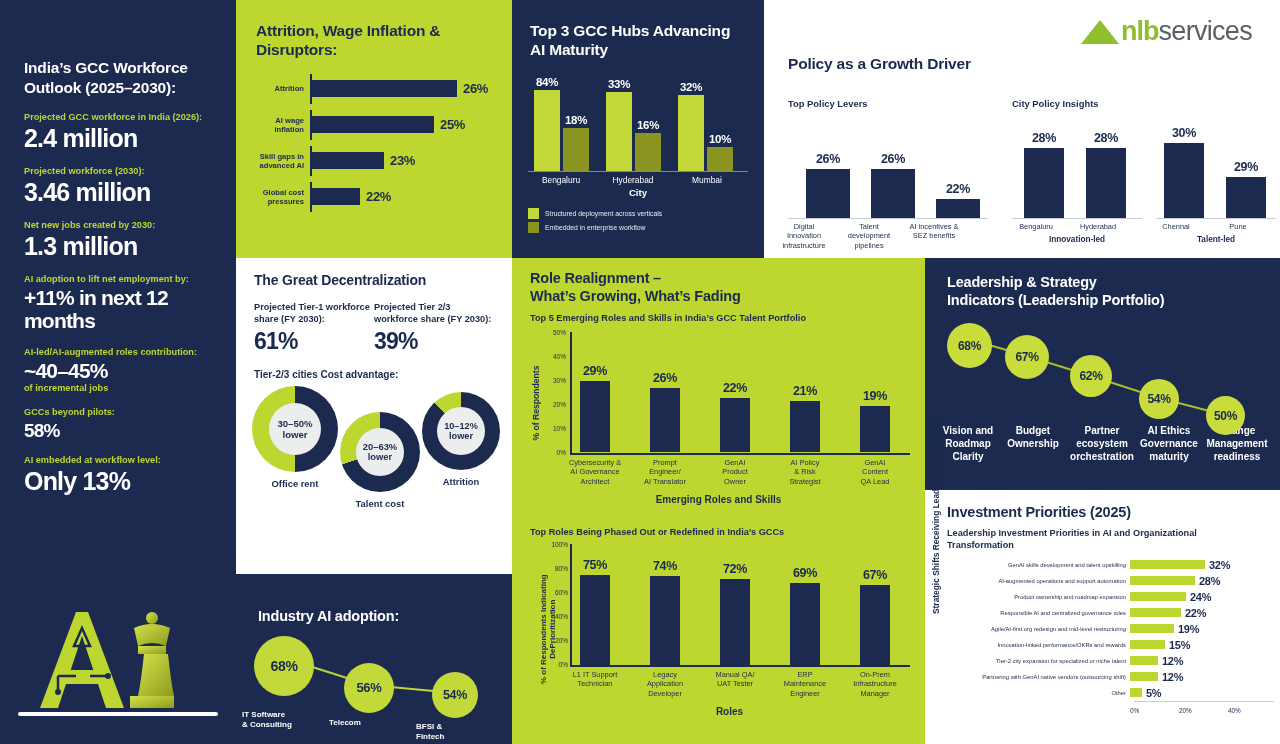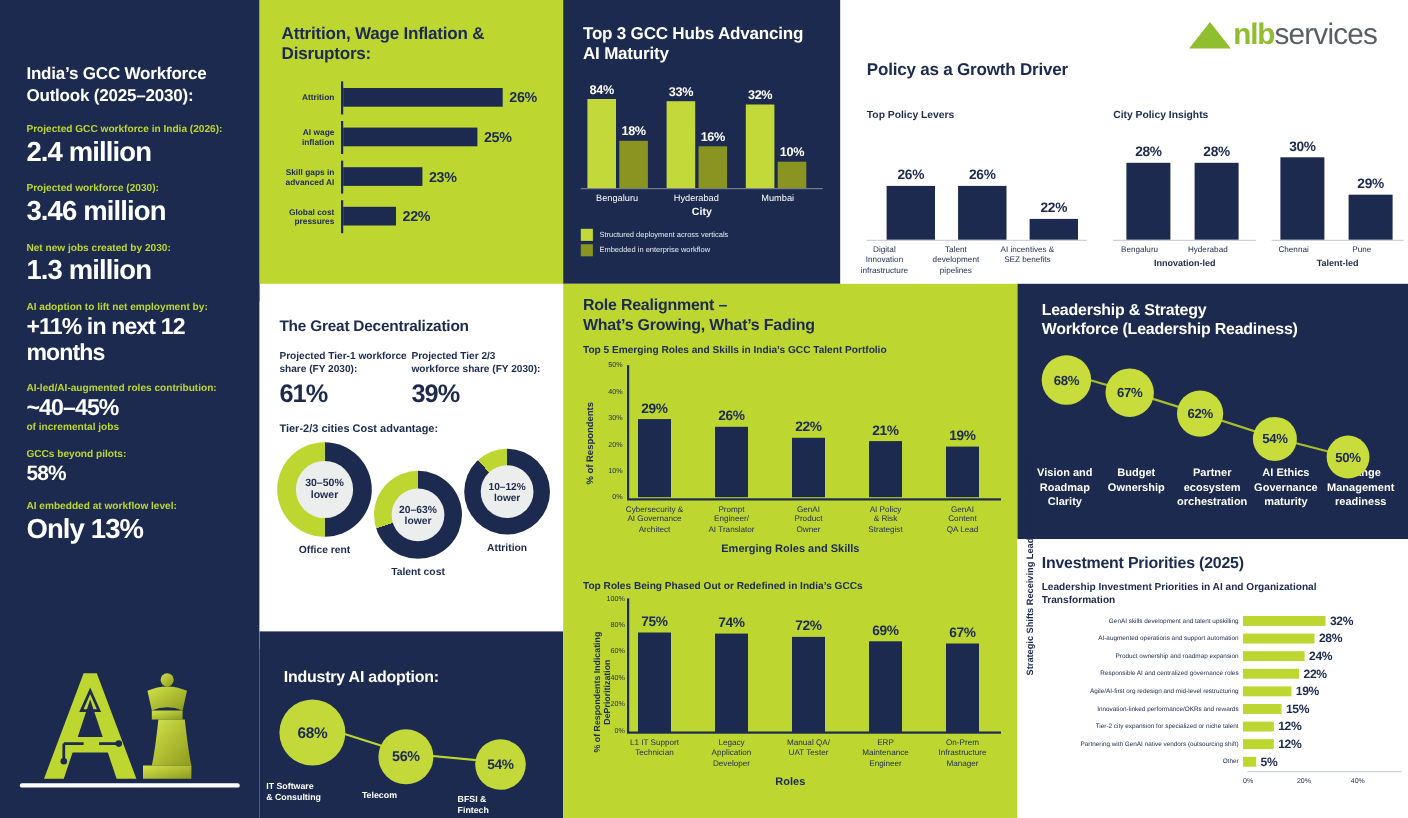--- a/index.html
+++ b/index.html
@@ -71,21 +71,21 @@
   #policy-panel .sec-title-navy { padding:55px 0 0 24px; }
   .sub-head { color:#1b2a4e; font-weight:bold; font-size:9.4px; }
   .vbar-plot { position:relative; }
   .vbar { position:absolute; bottom:0; background:#1b2a4e; }
   .vbar .vlab { position:absolute; bottom:100%; left:50%; transform:translateX(-50%); margin-bottom:3px; font-size:12.5px; font-weight:bold; color:#1b2a4e; white-space:nowrap; letter-spacing:-0.3px; }
   .vbar-base { height:1px; background:#c7ccd6; }
   .vcat { position:absolute; text-align:center; font-size:7.4px; color:#1b2a4e; line-height:1.25; }
   .grp-title { position:absolute; text-align:center; font-size:8.2px; font-weight:bold; color:#1b2a4e; }
 
   
-  #decentralization-panel { left:236px; top:258px; width:276px; height:316px;margin-top:16px; }
+  #decentralization-panel { left:236px; top:258px; width:276px; height:316px; }
   #decentralization-panel .sec-title-navy { padding:14px 0 0 18px; font-size:14px; }
   .tier-row { display:flex; padding:0 18px; margin-top:12px; }
   .tier-col { width:50%; }
   .tier-col .t-lbl { color:#1b2a4e; font-size:9.2px; font-weight:bold; line-height:1.32; }
   .tier-col .t-val { color:#1b2a4e; font-size:23px; font-weight:bold; letter-spacing:-0.8px; margin-top:3px; }
   #cost-advantage-title { color:#1b2a4e; font-size:10px; font-weight:bold; padding:0 18px; margin-top:14px; }
   #donuts { position:relative; height:120px; margin-top:6px; }
   .donut-wrap { position:absolute; }
   .donut { position:relative; border-radius:50%; }
   .donut .hole { position:absolute; border-radius:50%; background:#eceded; display:flex; flex-direction:column; align-items:center; justify-content:center; }
@@ -534,26 +534,26 @@
         <div>ERP</div>
         <div>Maintenance</div>
         <div>Engineer</div>
       </div>
       <div class="vcat" style="left:324px;top:126px;width:78px">
         <div>On-Prem</div>
         <div>Infrastructure</div>
         <div>Manager</div>
       </div>
     </div>
-    <div class="x-axis-title" style="top:448px;left:0">Roles</div>
+    <div class="x-axis-title" style="top:448px;left:11px">Roles</div>
   </div>
 
   <div class="panel navy" id="leadership-panel">
     <div class="sec-title-white">Leadership &amp; Strategy</div>
-    <div class="sec-title-white" style="padding:0 0 0 22px;font-size:14.5px">Workforce (Leadership Readiness)</div>
+    <div class="sec-title-white" style="padding:0 0 0 22px;font-size:14.5px">Indicators (Leadership Portfolio)</div>
 
     <div id="ld-plot">
       <svg id="ld-connectors" viewBox="0 0 355 130" preserveAspectRatio="none">
         <line x1="64" y1="26" x2="102" y2="37" stroke="#a9bd2c" stroke-width="2"></line>
         <line x1="102" y1="37" x2="166" y2="57" stroke="#a9bd2c" stroke-width="2"></line>
         <line x1="166" y1="57" x2="234" y2="79" stroke="#a9bd2c" stroke-width="2"></line>
         <line x1="234" y1="79" x2="300" y2="96" stroke="#a9bd2c" stroke-width="2"></line>
       </svg>
       <div class="ldbubble" style="left:22px;top:4px;width:45px;height:45px">
           <span>68%</span>

